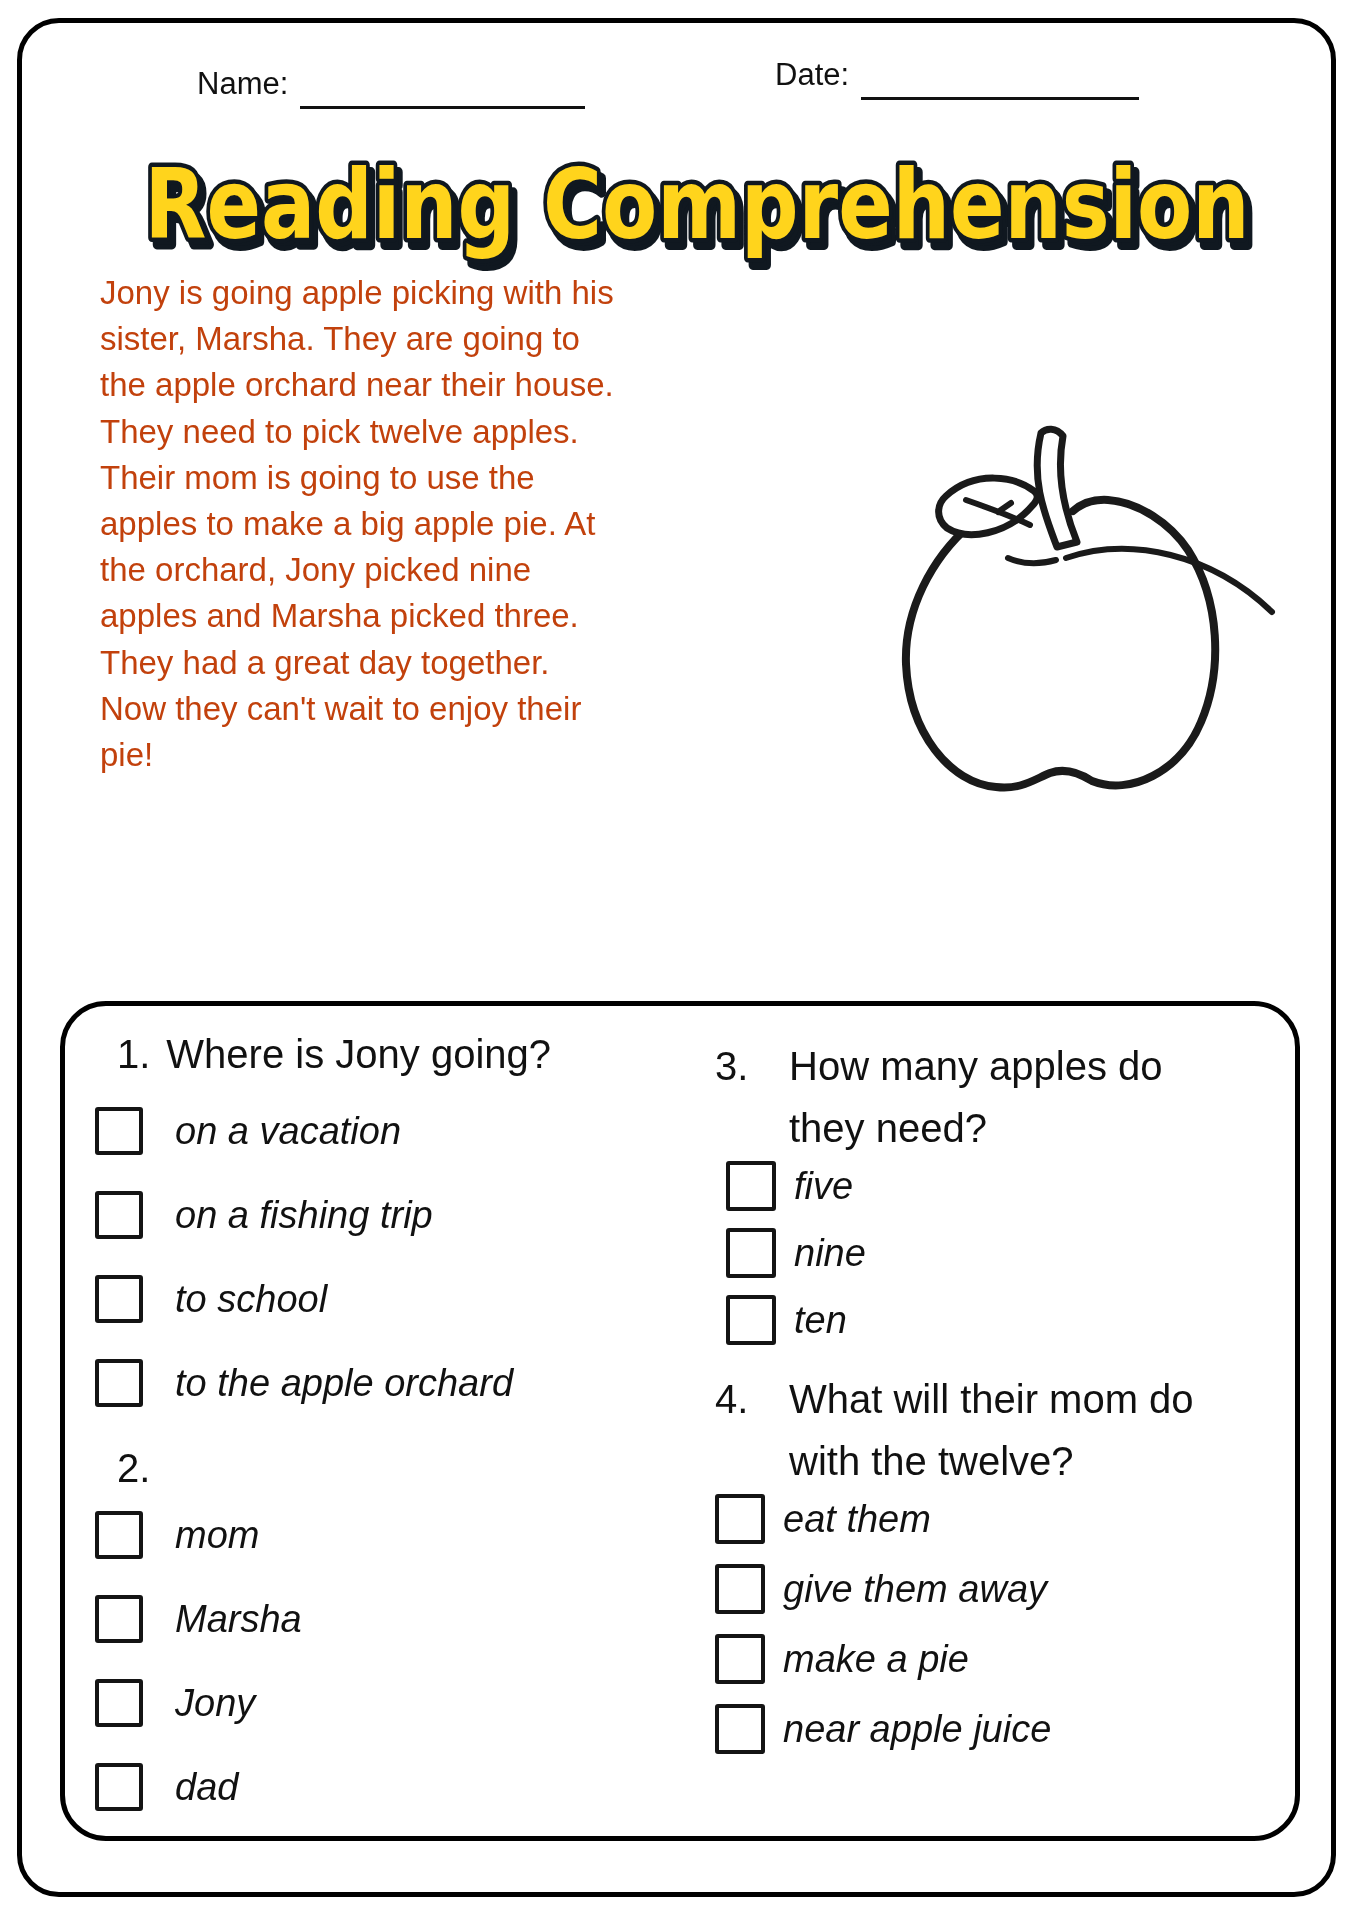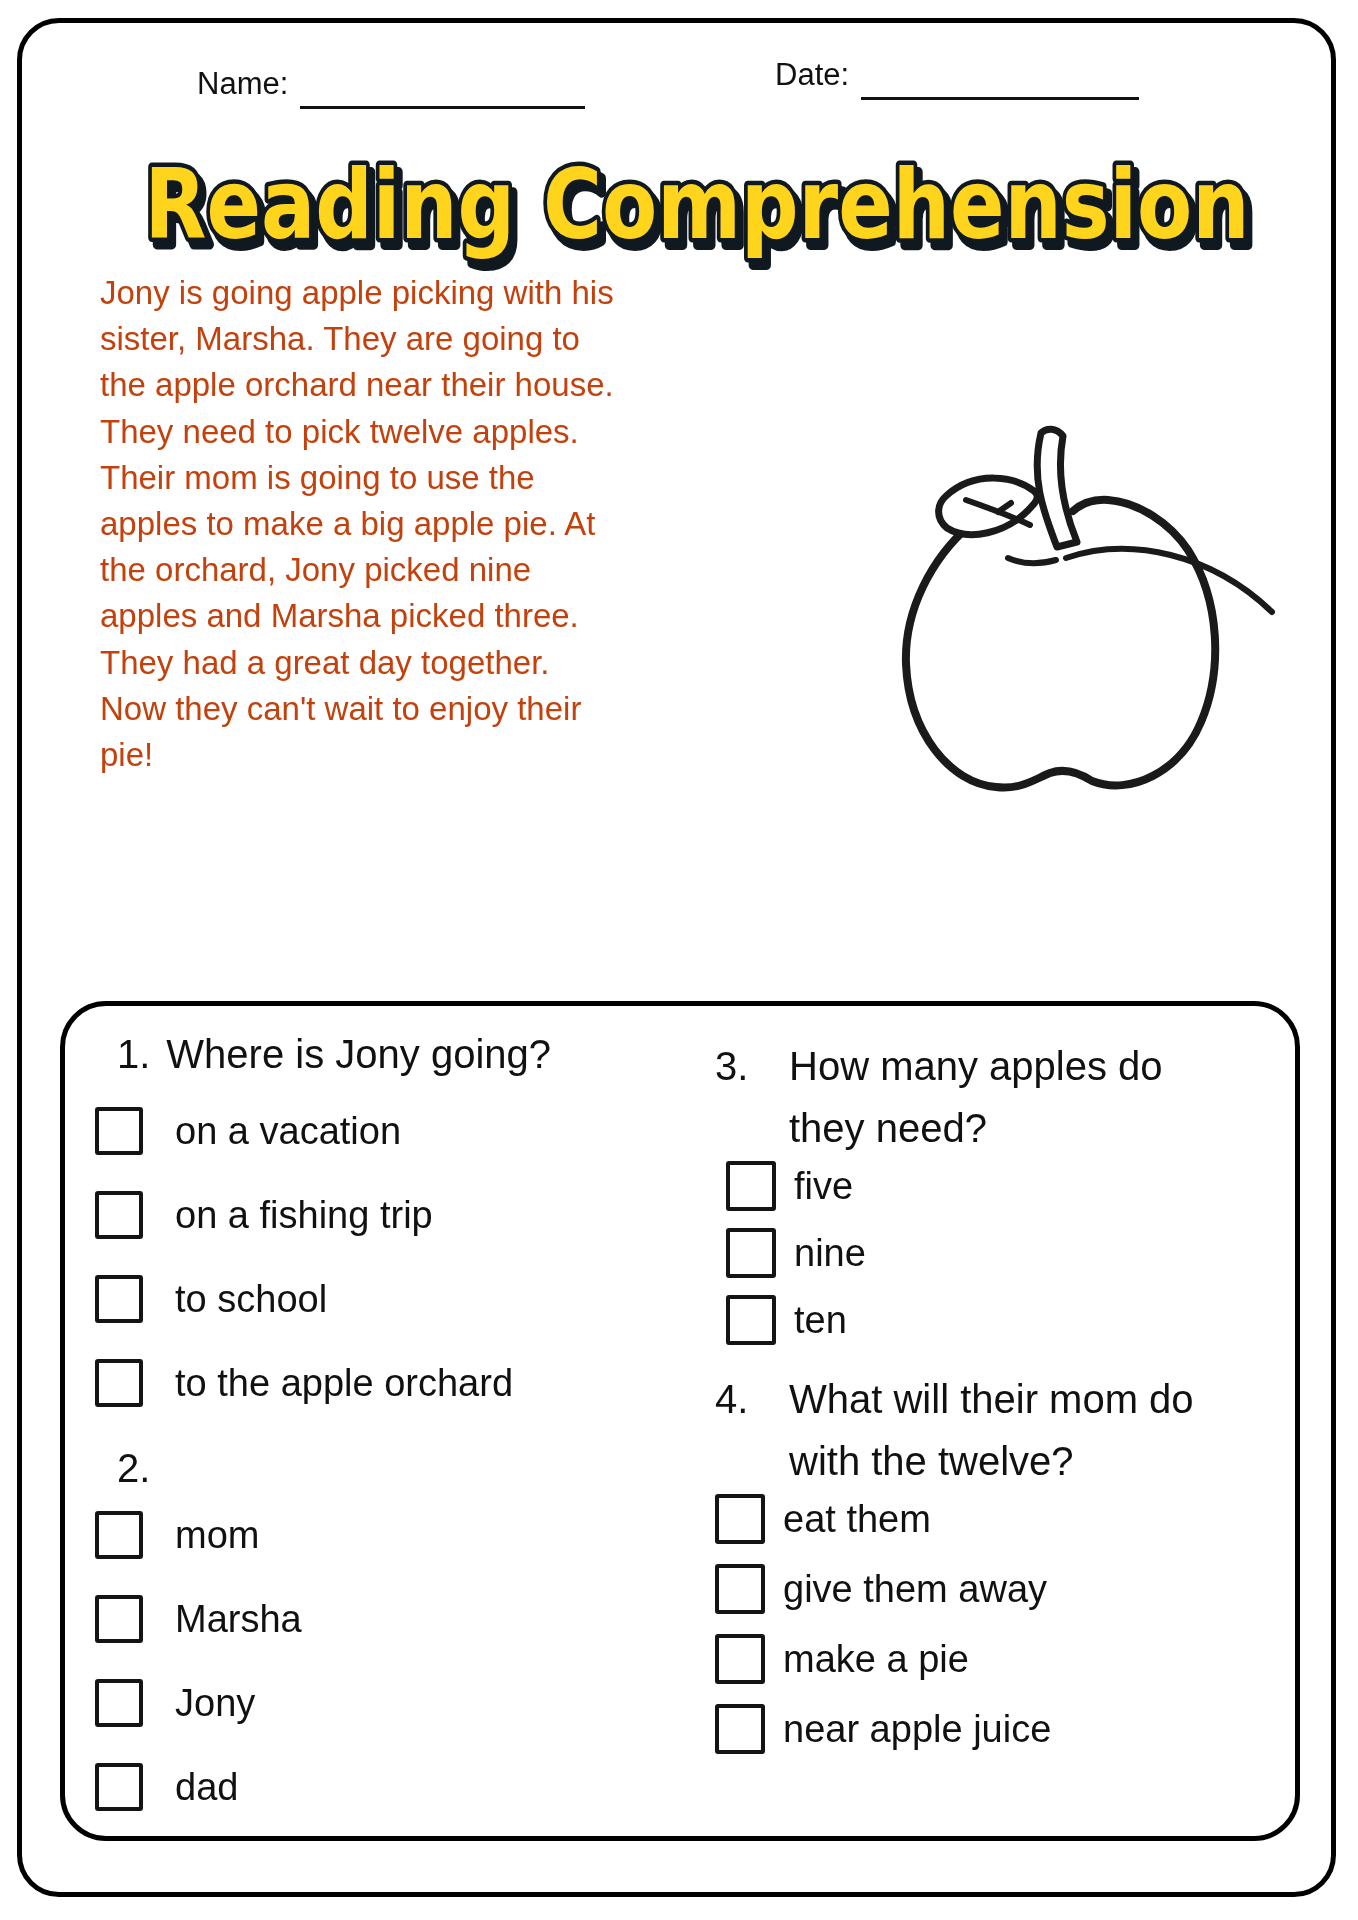--- a/index.html
+++ b/index.html
@@ -42,21 +42,21 @@
   
   .q-head{display:flex;align-items:flex-start;font-size:40px;color:#111;}
   .q-head-l{height:52px;line-height:52px;padding-left:22px;}
   .q-head-l .qnum{margin-right:16px;}
   .q-head-r .qnum{width:74px;flex:none;line-height:62px;}
   .q-head-r .qtext{width:430px;line-height:62px;}
   .q1-head{margin-bottom:26px;}
   .q2-head{margin-top:26px;margin-bottom:16px;}
   .q4-head{margin-top:21px;}
   
-  .row{display:flex;align-items:center;}
+  .row{display:flex;align-items:center;font-style:italic;}
   .row-l{height:50px;margin-bottom:34px;}
   .row-r{height:54px;margin-bottom:13px;padding-left:11px;}
   .row-r4{height:54px;margin-bottom:16px;}
   .cb{flex:none;background:#fff;border:4px solid #141414;border-radius:3px;}
   .cb-l{width:40px;height:40px;margin-right:32px;}
   .cb-r{width:42px;height:42px;margin-right:18px;}
   .opt{font-size:38px;color:#111;white-space:nowrap;}
 </style>
 </head>
 <body>

